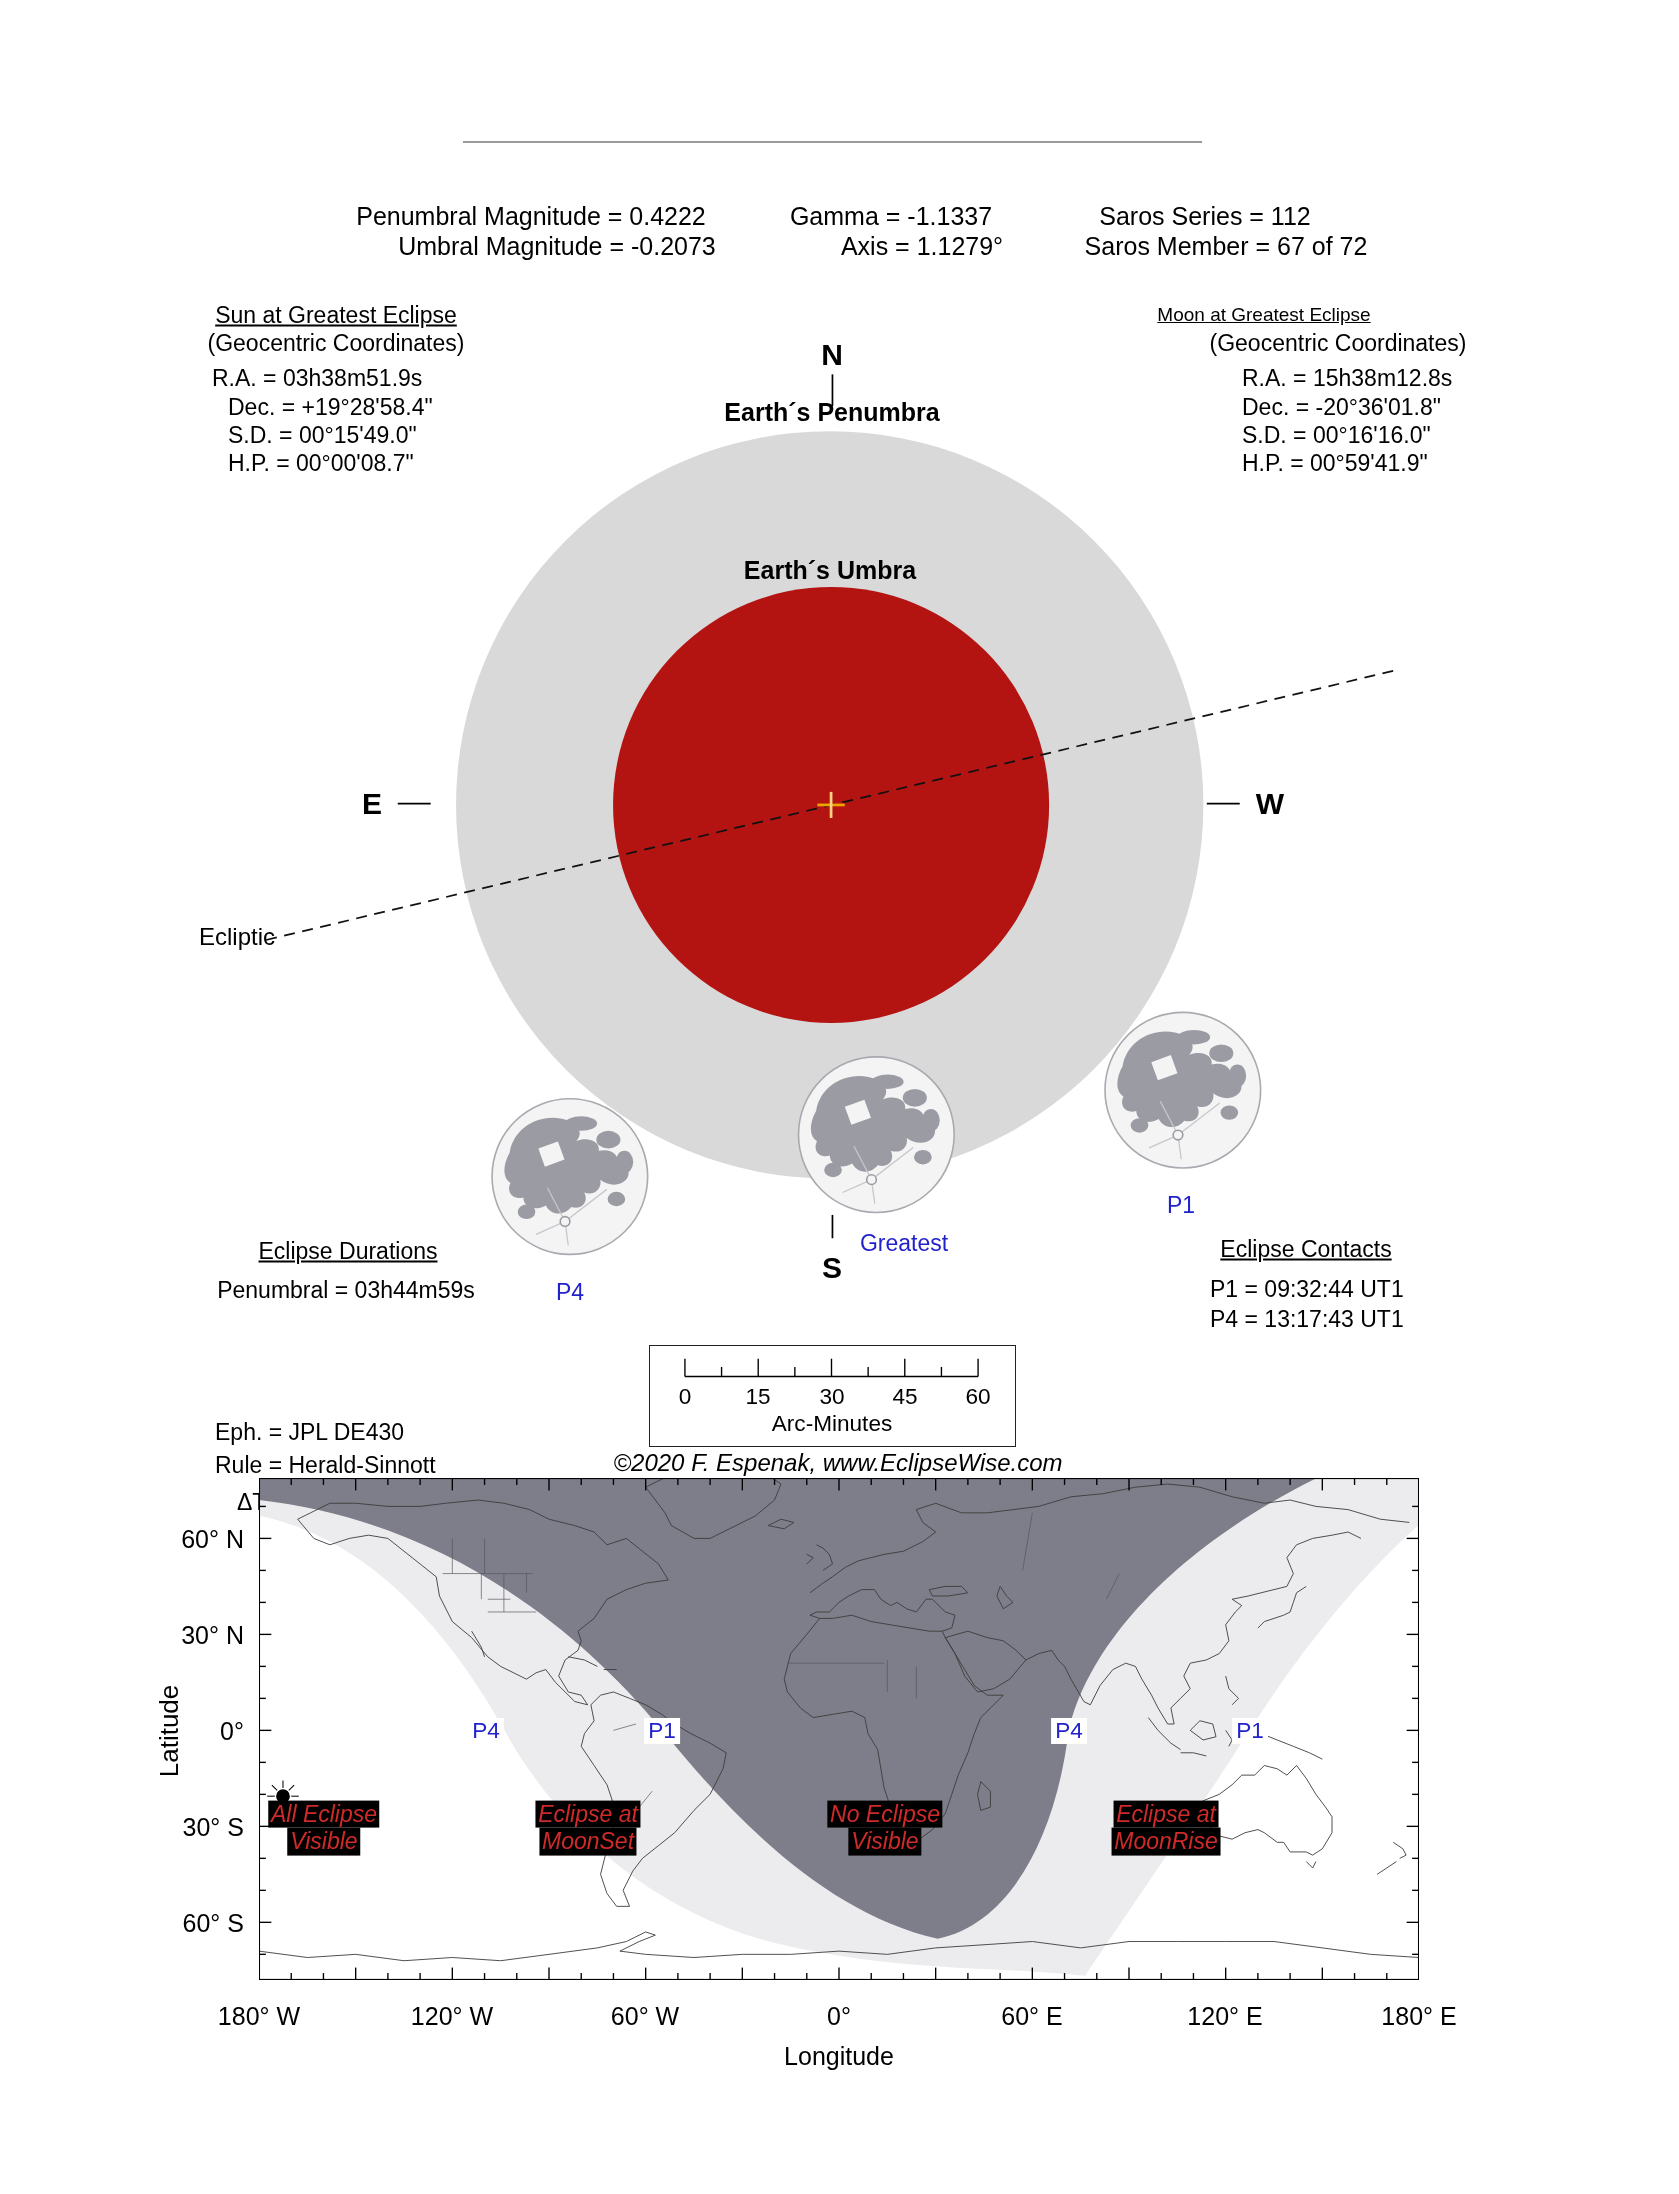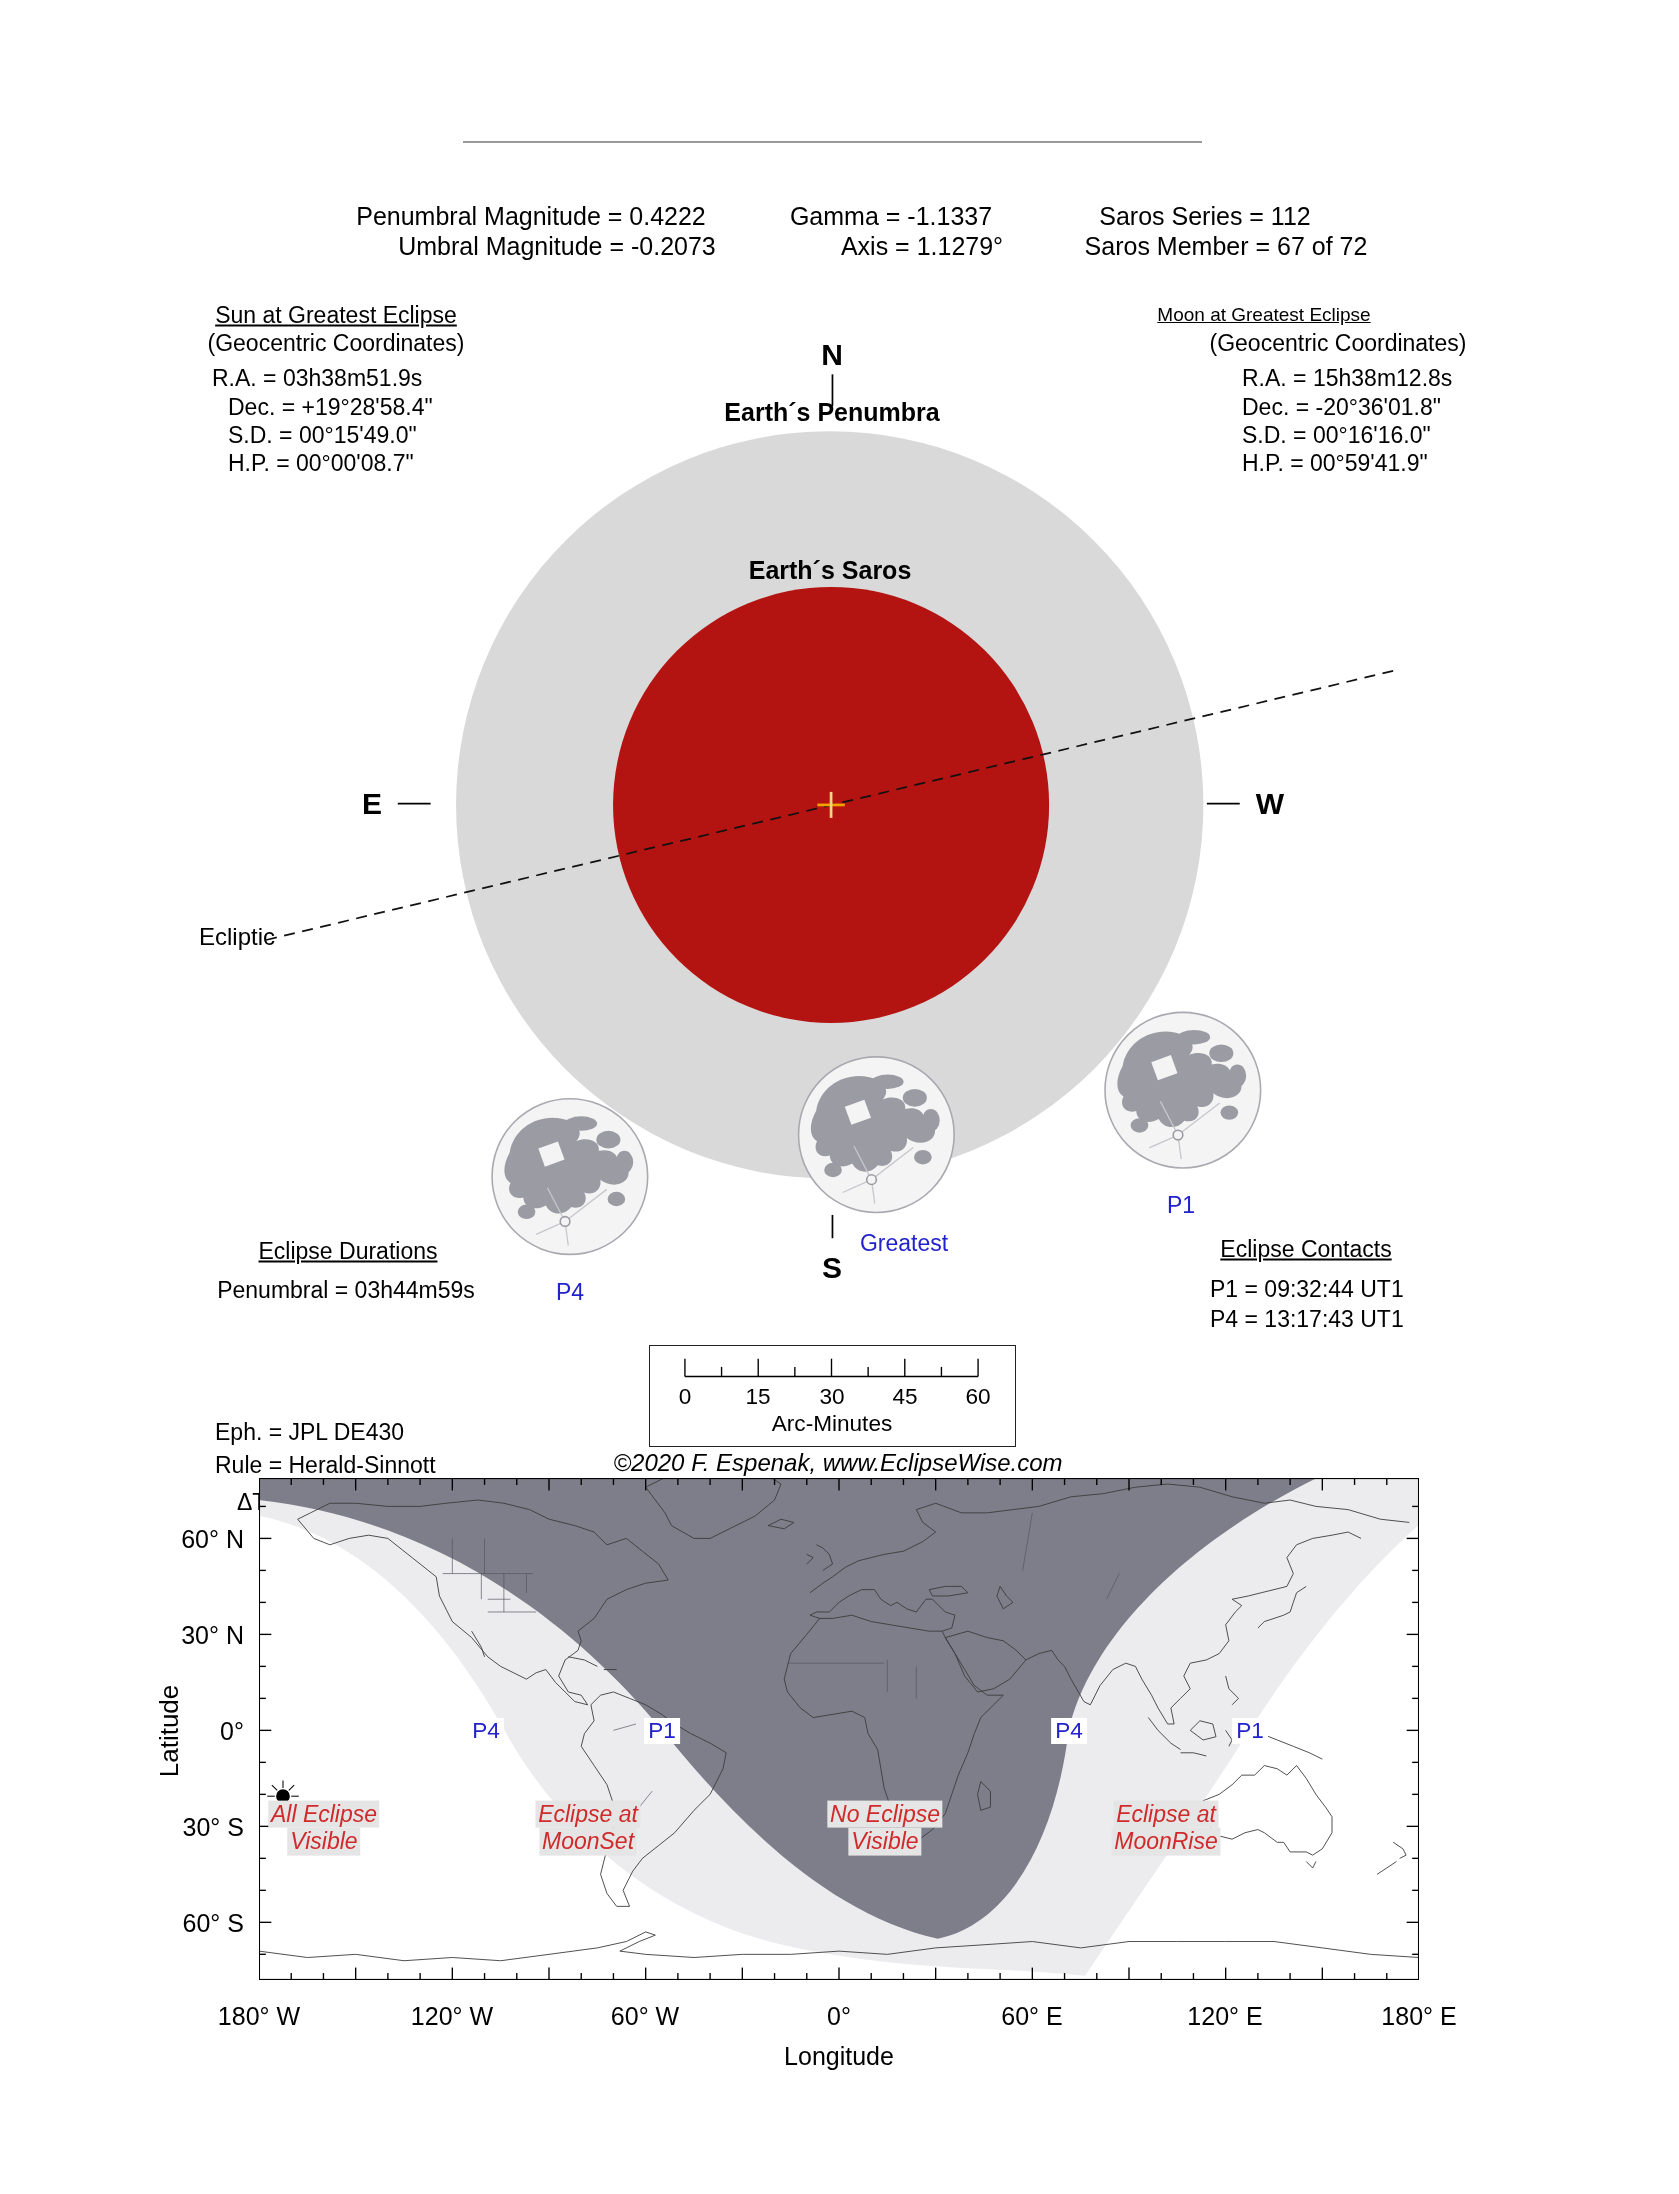--- a/index.html
+++ b/index.html
@@ -6,21 +6,21 @@
   .page{position:relative;width:1680px;height:2194px;background:#ffffff;
         font-family:"Liberation Sans",sans-serif;color:#000;overflow:hidden}
   .c{position:absolute;transform:translate(-50%,-50%);white-space:nowrap;text-align:center}
   .l{position:absolute;white-space:nowrap}
   .r{position:absolute;transform:translate(-100%,-50%);white-space:nowrap}
   .b{font-weight:bold}
   .u{text-decoration:underline}
   .i{font-style:italic}
   .blue{color:var(--blue)}
   .redlab{color:var(--red);font-style:italic;font-size:23px;line-height:27.4px}
-  .redlab span{background:#e5e5e5;padding:0 2.7px;display:inline-block}
+  .redlab span{background:#000000;padding:0 2.7px;display:inline-block}
   .whitebg{background:#fff;padding:0 4.1px}
   svg{position:absolute}
   .rule{position:absolute;background:#9a9a9a;height:2.1px}
   .footer{font-family:"Liberation Serif",serif;font-variant:small-caps;font-size:27.4px}
   .footer .book{font-weight:bold;font-style:italic}
 </style>
 </head>
 <body>
 
 <div class="page">
@@ -87,21 +87,21 @@
 
   <div class="c u" style="left:1264px;top:315px;font-size:19px">Moon at Greatest Eclipse</div>
   <div class="c" style="left:1338px;top:343px;font-size:23px">(Geocentric Coordinates)</div>
   <div class="l" style="left:1242px;top:365px;font-size:23px">R.A. =  15h38m12.8s</div>
   <div class="l" style="left:1242px;top:394px;font-size:23px">Dec. = -20°36'01.8"</div>
   <div class="l" style="left:1242px;top:422px;font-size:23px">S.D. =  00°16'16.0"</div>
   <div class="l" style="left:1242px;top:450px;font-size:23px">H.P. =  00°59'41.9"</div>
 
   <div class="c b" style="left:832px;top:355px;font-size:30px">N</div>
   <div class="c b" style="left:832px;top:412px;font-size:25px">Earth´s Penumbra</div>
-  <div class="c b" style="left:830px;top:570px;font-size:25px">Earth´s Saros</div>
+  <div class="c b" style="left:830px;top:570px;font-size:25px">Earth´s Umbra</div>
   <div class="c b" style="left:372px;top:804px;font-size:30px">E</div>
   <div class="c b" style="left:1270px;top:804px;font-size:30px">W</div>
   <div class="c" style="left:237px;top:937px;font-size:24px">Ecliptic</div>
   <div class="c b" style="left:832px;top:1268px;font-size:30px">S</div>
   <div class="c blue" style="left:904px;top:1243px;font-size:23px">Greatest</div>
   <div class="c blue" style="left:570px;top:1292px;font-size:23px">P4</div>
   <div class="c blue" style="left:1181px;top:1205px;font-size:23px">P1</div>
 
   <div class="c u" style="left:348px;top:1251px;font-size:23px">Eclipse Durations</div>
   <div class="c" style="left:346px;top:1290px;font-size:23px">Penumbral = 03h44m59s</div>

